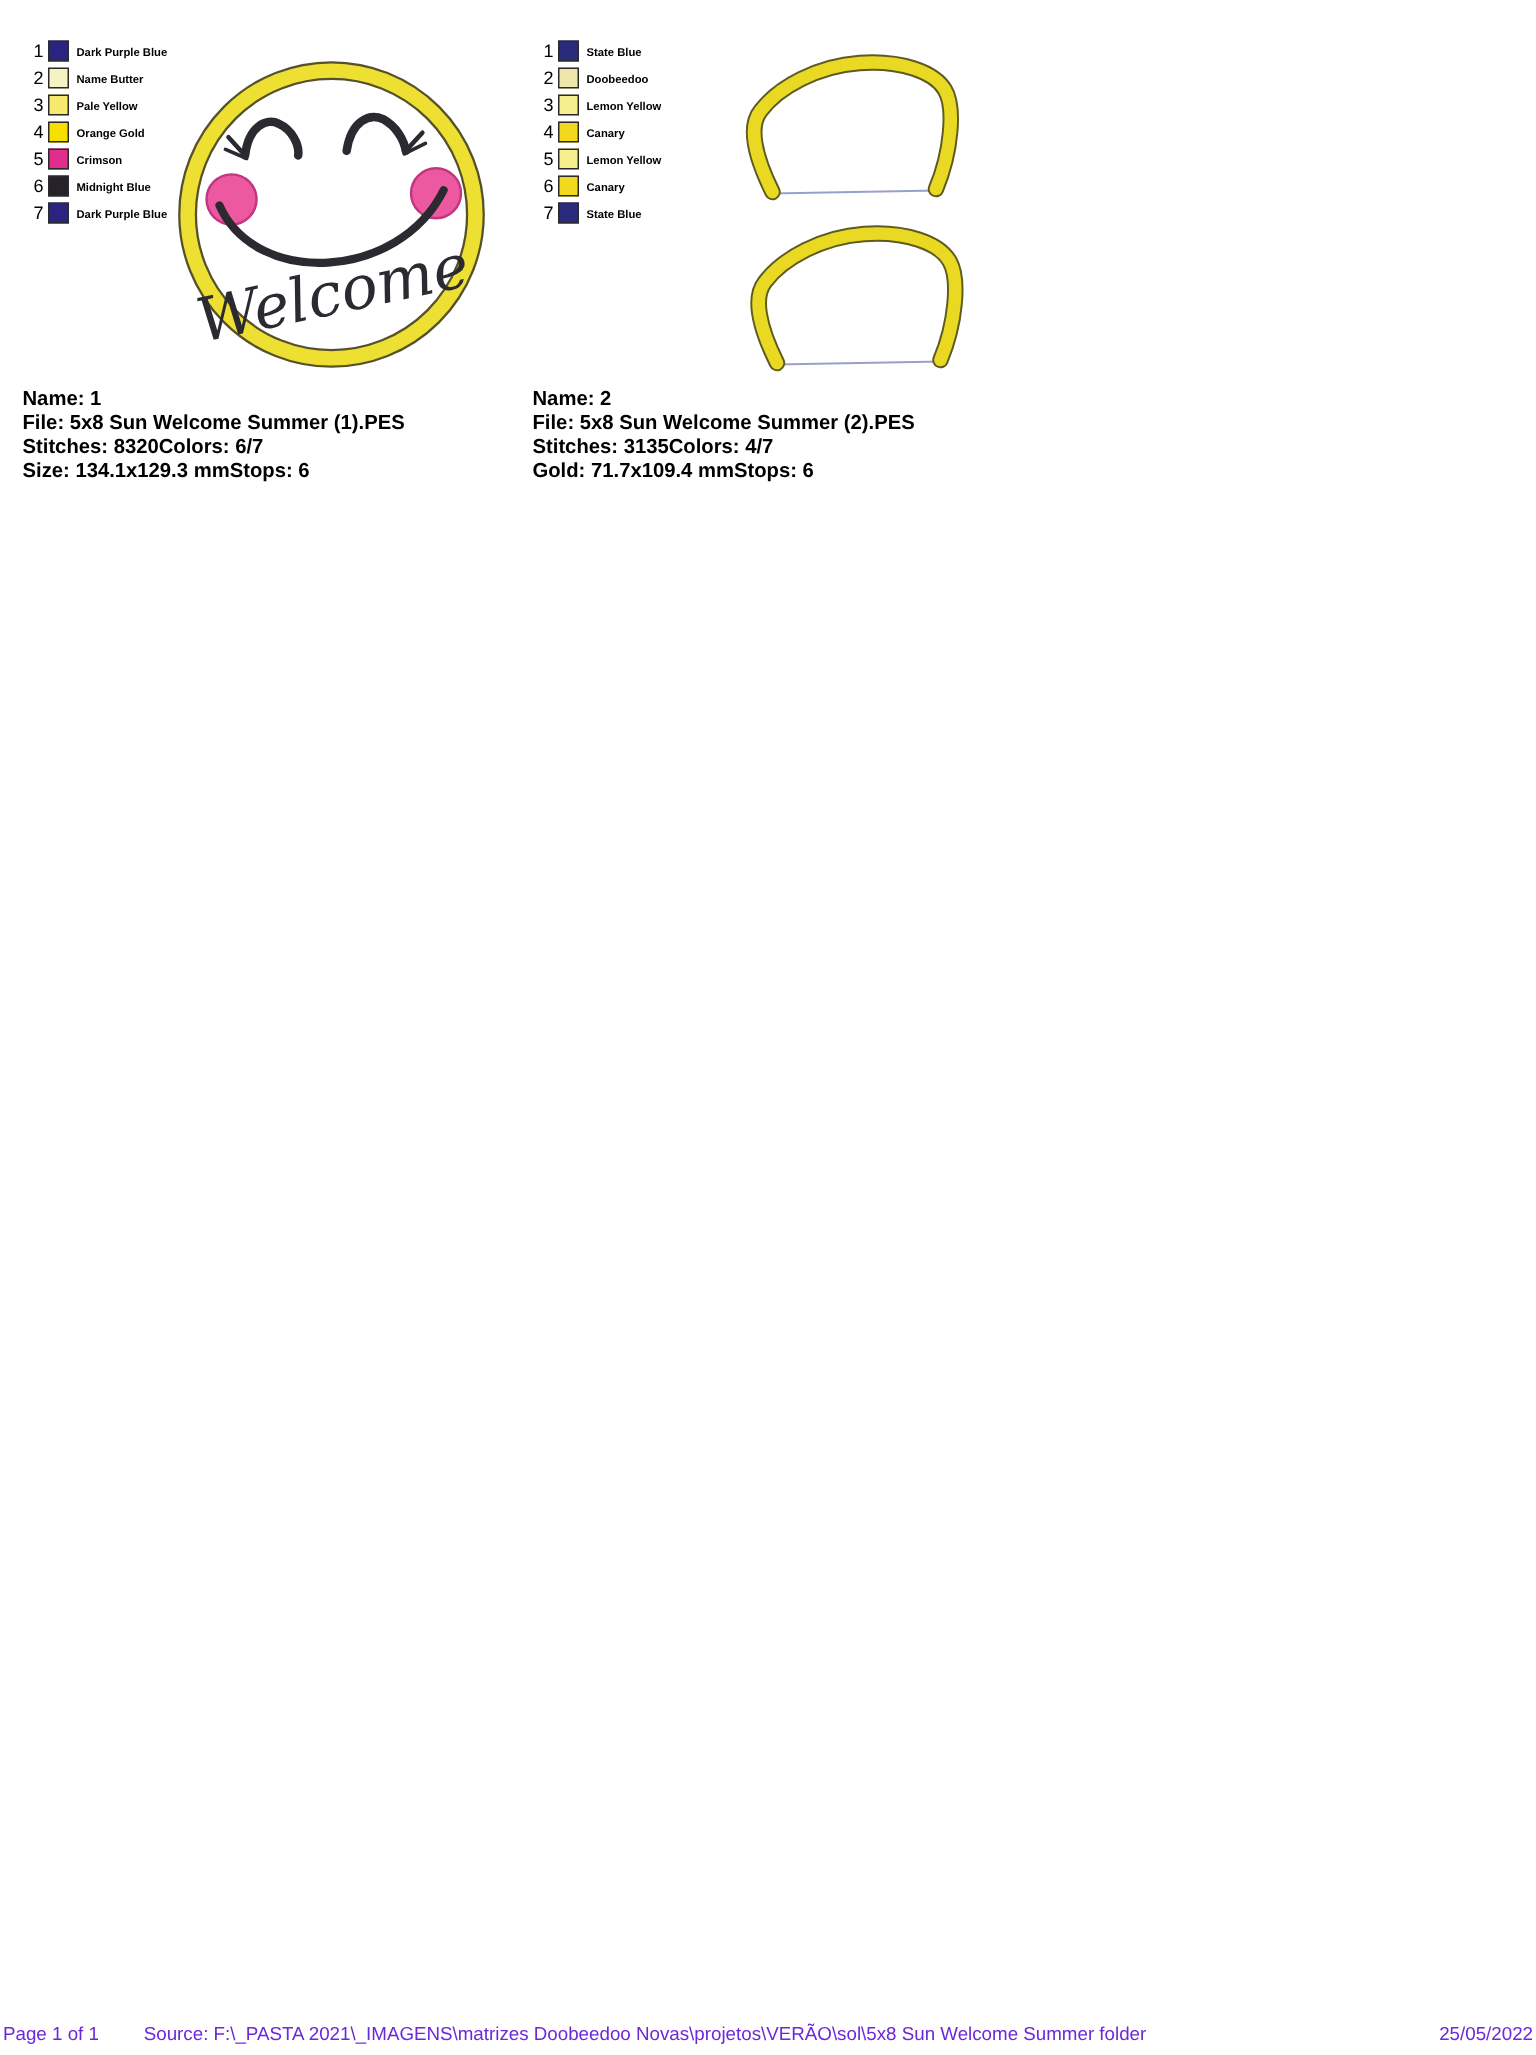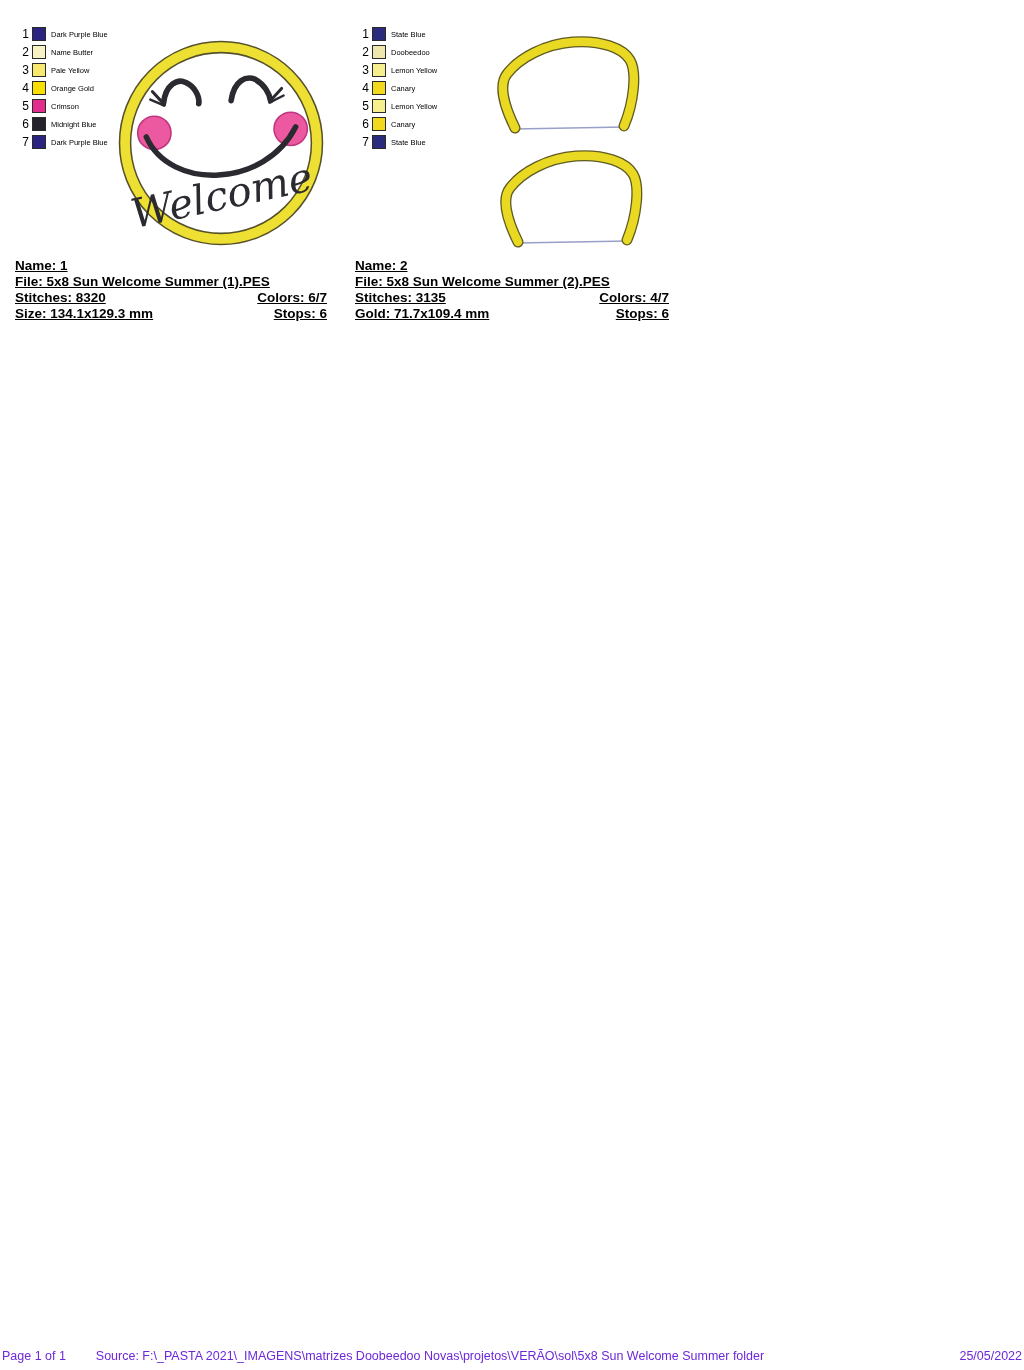--- a/index.html
+++ b/index.html
@@ -38,21 +38,21 @@
   .tswatch {
     display: inline-block;
     width: 12px;
     height: 12px;
     border: 1px solid #2a2a2a;
     margin-right: 5px;
     flex: 0 0 auto;
   }
   .tname {
     font-size: 7.5px;
-    font-weight: normal;
+    font-weight: bold;
     color: #000;
     white-space: nowrap;
   }
   
   .art {
     position: absolute;
   }
   #smiley-art { left: 118px; top: 40px; }
   #sun-art-1  { left: 487px; top: 32px; }
   #sun-art-2  { left: 490px; top: 146px; }
@@ -60,24 +60,23 @@
   .info {
     position: absolute;
     top: 258px;
     font-size: 13.5px;
     font-weight: bold;
     color: #000;
     line-height: 16px;
   }
   .info.left  { left: 15px;  width: 312px; }
   .info.right { left: 355px; width: 314px; }
-  .iline { white-space: nowrap; text-decoration: underline; }
+  .iline { white-space: nowrap; }
   .iline.split {
     display: flex;
-    justify-content: space-between;
   }
   
   #footer {
     position: absolute;
     left: 0;
     top: 1349px;
     width: 1024px;
     font-size: 12.5px;
     color: #6d28d9;
     height: 16px;

